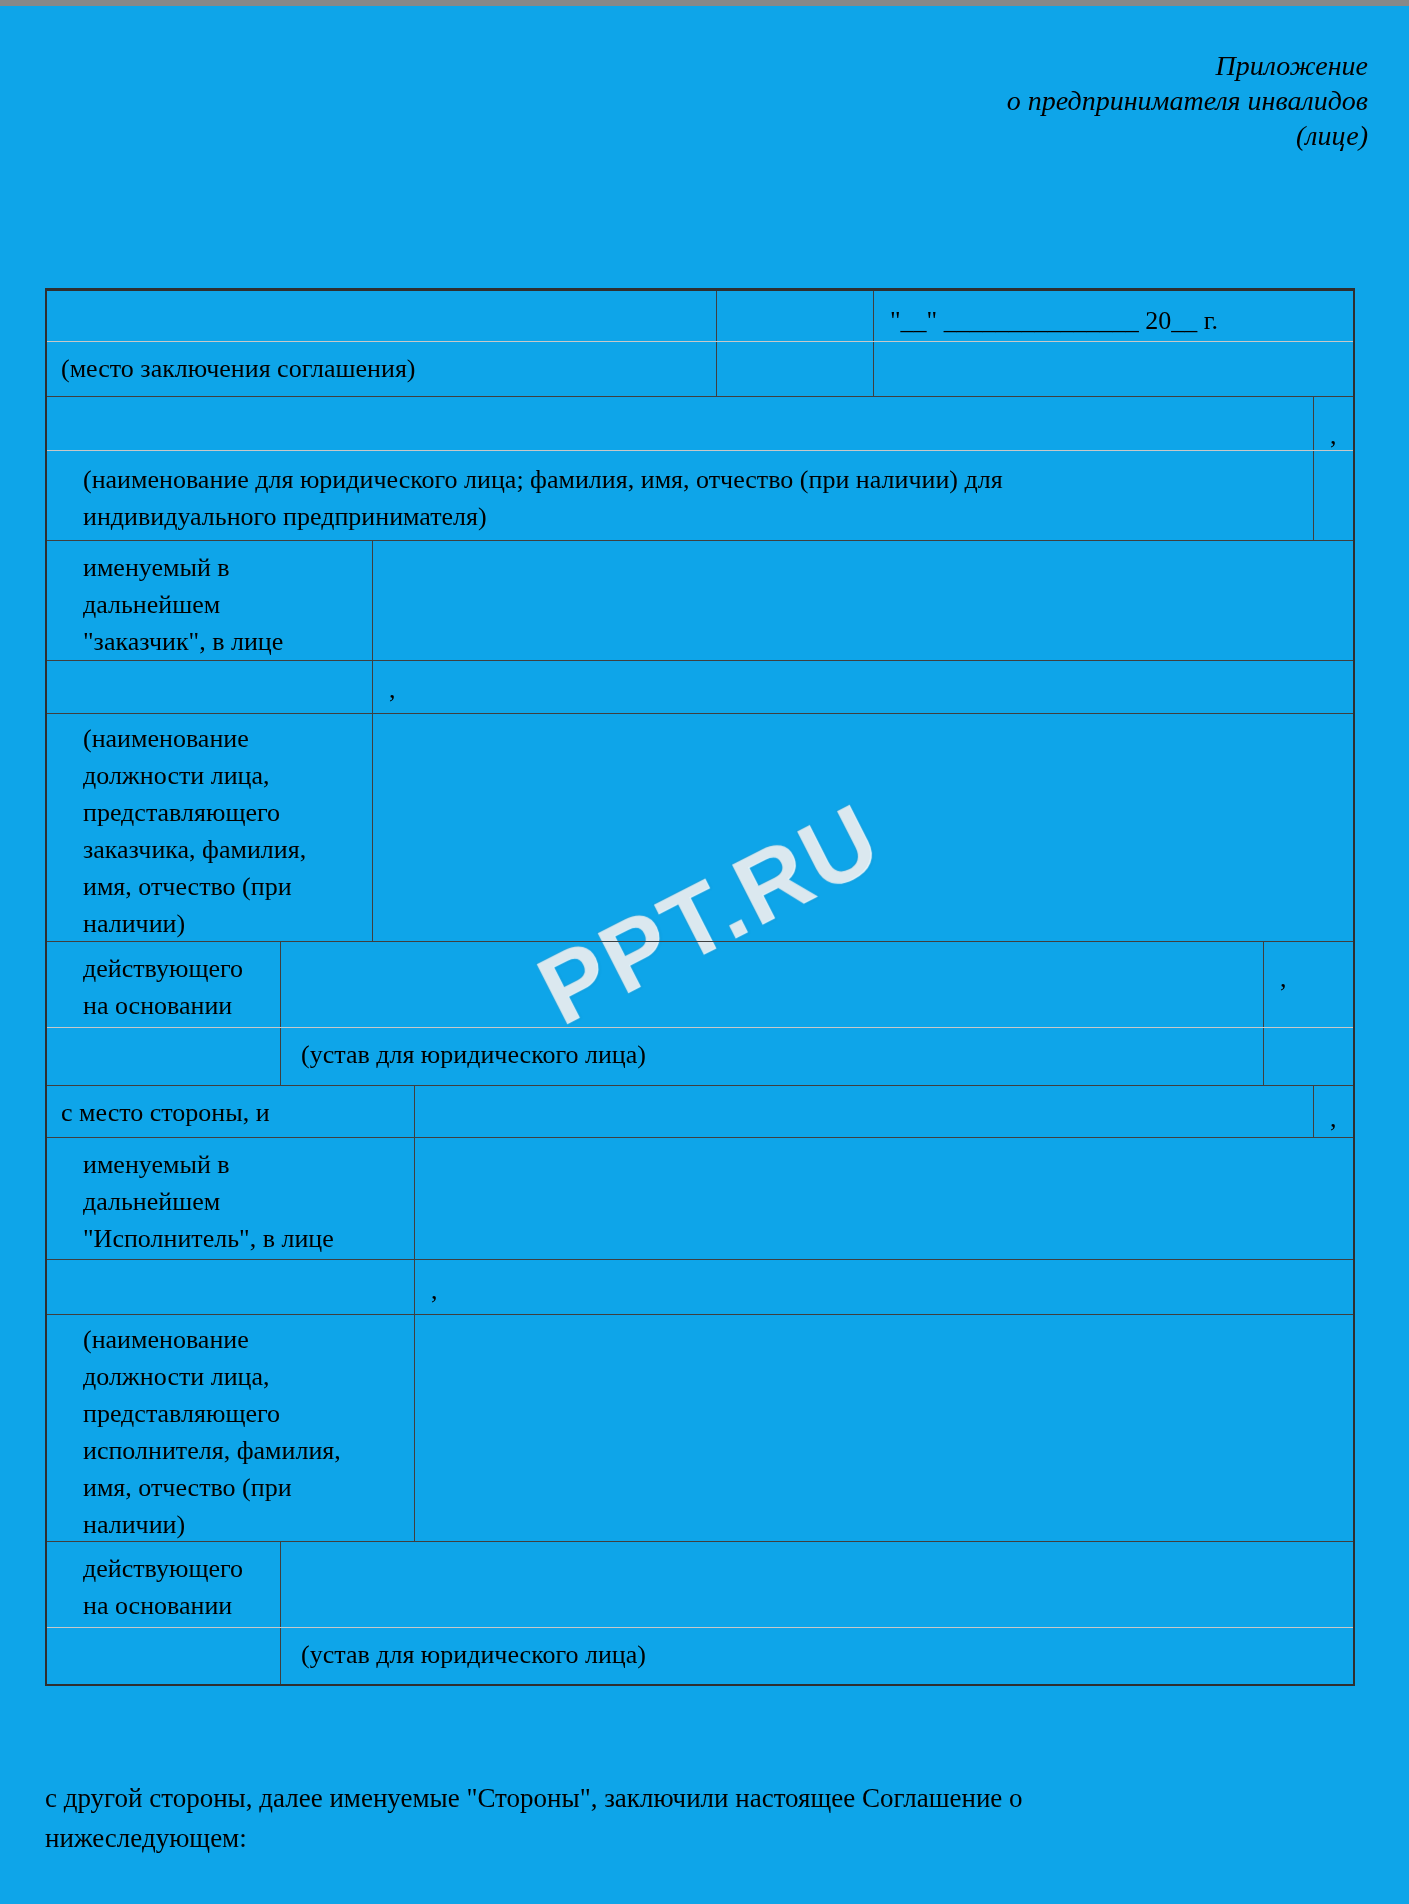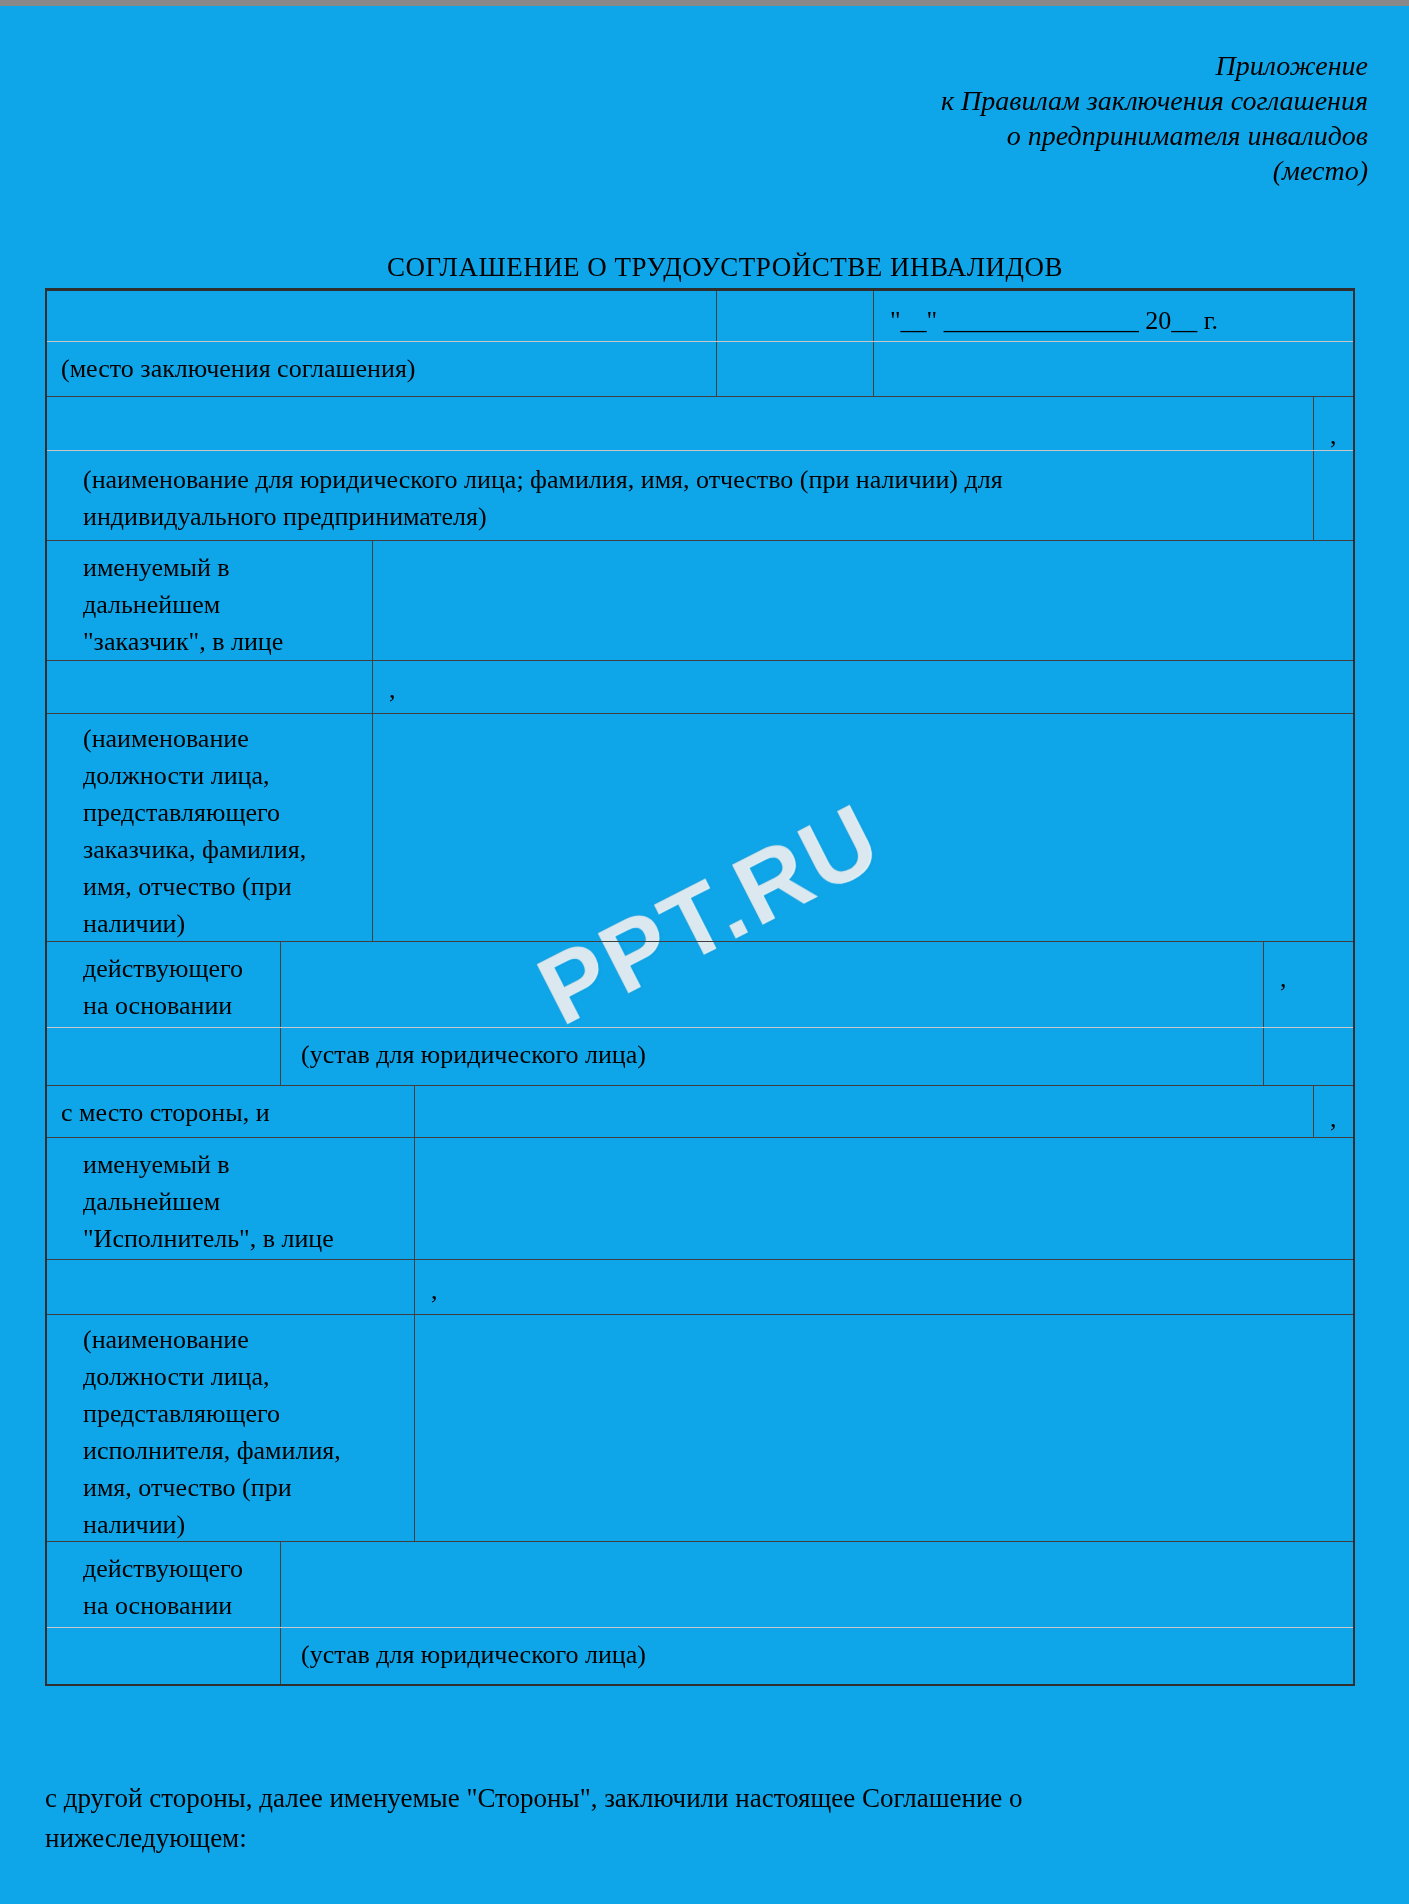--- a/index.html
+++ b/index.html
@@ -61,26 +61,24 @@
   .date-cell { padding-top:11px; padding-left:16px; white-space:nowrap; }
   .comma { padding-left:16px; }
 </style>
 </head>
 <body>
 
 <div class="page">
 
   <div class="hdr-note">
     <div>Приложение</div>
-    <div>к Правилам заключения соглашения</div>
     <div>о предпринимателя инвалидов</div>
-    <div>(место)</div>
+    <div>(лице)</div>
   </div>
 
-  <div class="doc-title">СОГЛАШЕНИЕ О ТРУДОУСТРОЙСТВЕ ИНВАЛИДОВ</div>
 
   <div class="watermark">PPT.RU</div>
 
   <div class="tbl">
 
     <div class="row lb" style="height:51px;">
       <div class="cell blank" style="width:670px;"></div>
       <div class="cell blank" style="width:157px;"></div>
       <div class="cell blank date-cell" style="width:479px;">"__" _______________ 20__ г.</div>
     </div>

